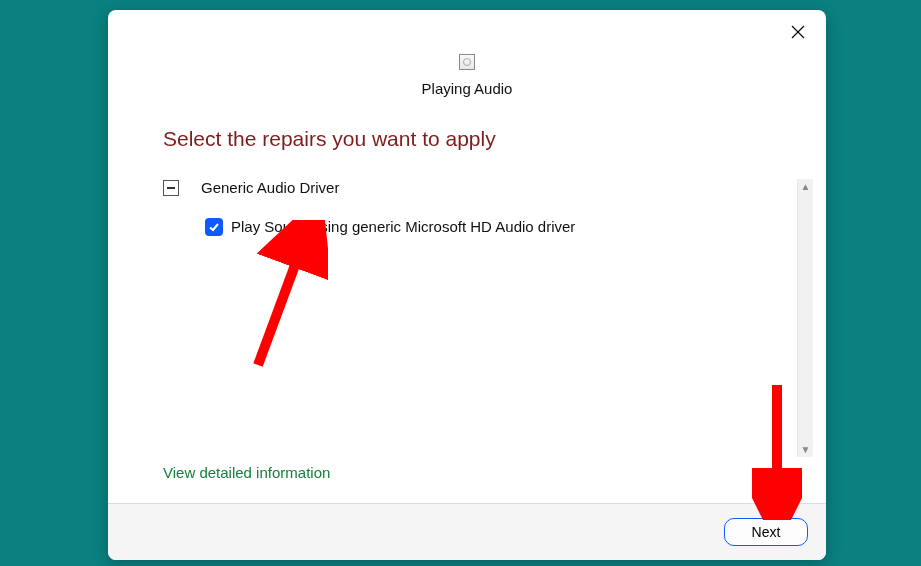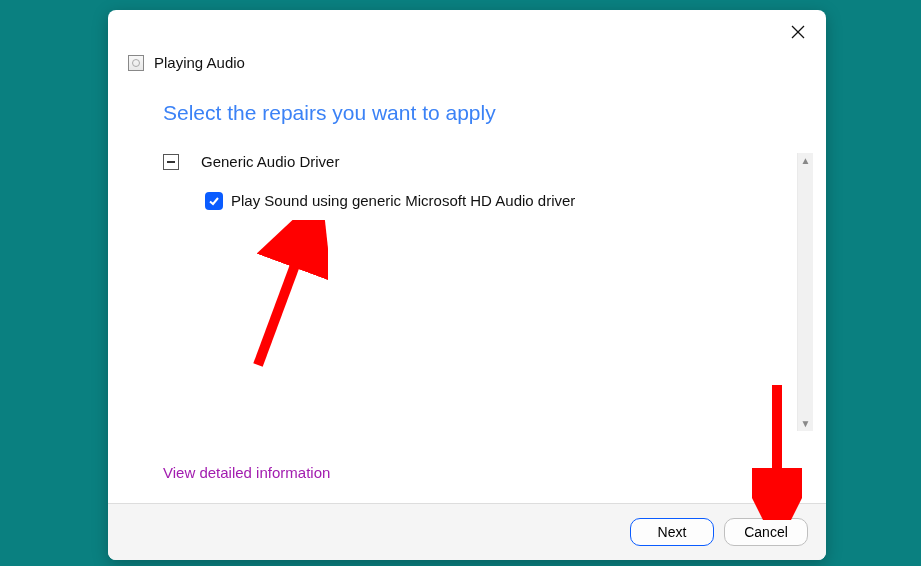--- a/index.html
+++ b/index.html
@@ -36,20 +36,21 @@
       justify-content: center;
       cursor: pointer;
       font-size: 14px;
     }
     .close-btn svg { width: 14px; height: 14px; }
     .header {
       display: flex;
       align-items: center;
       gap: 10px;
       padding: 8px 20px 18px 20px;
+      flex-direction: column;
     }
     .app-icon {
       width: 16px;
       height: 16px;
       border: 1px solid #888;
       background: linear-gradient(#f8f8f8, #e8e8e8);
       position: relative;
       display: inline-block;
     }
     .app-icon::after {
@@ -62,21 +63,21 @@
     .title {
       font-size: 15px;
       color: #111;
     }
     .main {
       flex: 1;
       padding: 0 55px 0 55px;
       position: relative;
     }
     .instruction {
-      color: #3b82f6;
+      color: #7f1d1d;
       font-size: 21px;
       margin-top: 12px;
       margin-bottom: 28px;
     }
     .content-row {
       display: flex;
       align-items: flex-start;
     }
     .content-list {
       flex: 1;
@@ -135,21 +136,21 @@
       justify-content: space-between;
       align-items: center;
       border-left: 1px solid #eaeaea;
     }
     .scroll-arrow {
       font-size: 10px;
       color: #888;
       padding: 2px;
     }
     .detail-link {
-      color: #a21caf;
+      color: #15803d;
       font-size: 15px;
       cursor: pointer;
       position: absolute;
       bottom: 22px;
     }
     .footer {
       background: #f5f5f5;
       border-top: 1px solid #ddd;
       padding: 14px 18px;
       display: flex;
@@ -234,23 +235,20 @@
       </div>
     </div>
 
     <div class="detail-link">View detailed information</div>
   </div>
 
   <div class="footer">
     <div class="btn primary">
       <span>Next</span>
     </div>
-    <div class="btn">
-      <span>Cancel</span>
-    </div>
   </div>
 
   <svg class="arrow arrow1" viewBox="0 0 80 150">
     <defs>
       <marker id="ah1" markerWidth="8" markerHeight="8" refX="4" refY="4" orient="auto">
         <polygon points="0,0 8,4 0,8" fill="#ff0000"></polygon>
       </marker>
     </defs>
     <line x1="10" y1="145" x2="60" y2="10" stroke="#ff0000" stroke-width="10" marker-end="url(#ah1)"></line>
   </svg>

